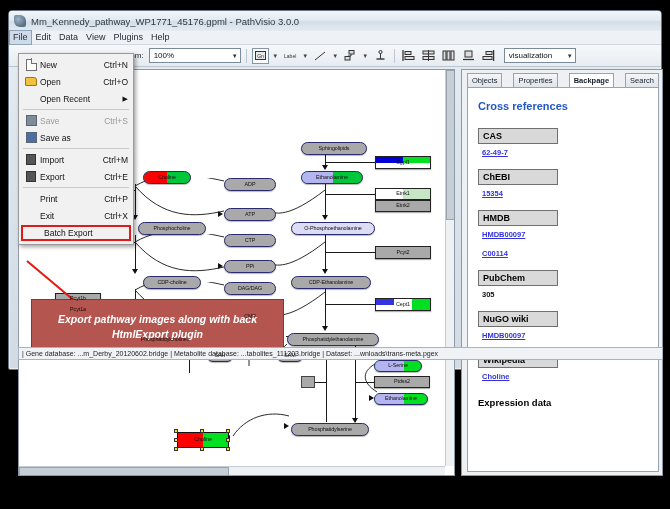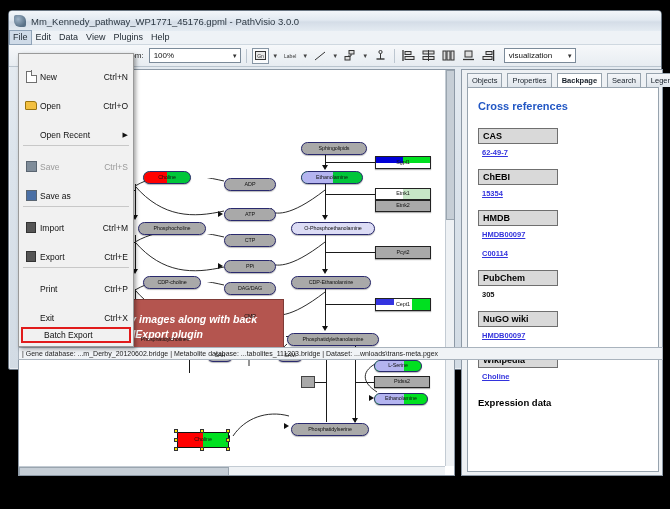--- a/index.html
+++ b/index.html
@@ -139,21 +139,21 @@
   }
   .callout .hl { color:#55ee2a; }
 
   .arrow-anno { position:absolute; }
 
   
   .side-panel {
     position:absolute; left:452px; top:58px; width:202px; height:407px;
     background:#eef1f4; border:1px solid #8d99a6;
   }
-  .tabs { position:absolute; left:5px; top:3px; right:2px; height:14px; display:flex; gap:5px;text-align:right; }
+  .tabs { position:absolute; left:5px; top:3px; right:2px; height:14px; display:flex; gap:11px;text-align:right; }
   .tab {
     font-size:7.5px; color:#17202a; padding:1px 4px;
     background:linear-gradient(to bottom,#f4f6f9,#dfe5eb);
     border:1px solid #97a3ae; border-bottom:none; line-height:11px;
   }
   .tab.sel { background:#fff; font-weight:bold; padding-bottom:2px; }
   .panel-body {
     position:absolute; left:5px; top:17px; right:3px; bottom:3px;
     background:#fff; border:1px solid #97a3ae; overflow:hidden; padding:8px 10px;
   }
@@ -176,21 +176,21 @@
   }
 
   
   .dropdown {
     position:absolute; left:9px; top:42px; width:116px;
     background:#f1f1f1; border:1px solid #9a9a9a;
     box-shadow:2px 2px 4px rgba(0,0,0,.35); z-index:40; padding:2px 0;
   }
   .dd-row {
     height:17px; display:flex; align-items:center; font-size:8.5px; color:#111;
-    padding-left:3px; position:relative;margin-top:12px;
+    padding-left:3px; position:relative;
   }
   .dd-row.disabled { color:#9a9a9a; }
   .dd-ico { width:18px; height:13px; display:flex;align-items:center;justify-content:center; }
   .dd-lbl { flex:1; }
   .dd-acc { font-size:8.5px; color:#111; padding-right:5px; }
   .dd-row.disabled .dd-acc { color:#9a9a9a; }
   .dd-sep { height:1px; background:#c8c8c8; margin:2px 4px; }
   .dd-row.boxed {
     border:2px solid #e11b1b; margin:1px 2px; height:16px;
   }

